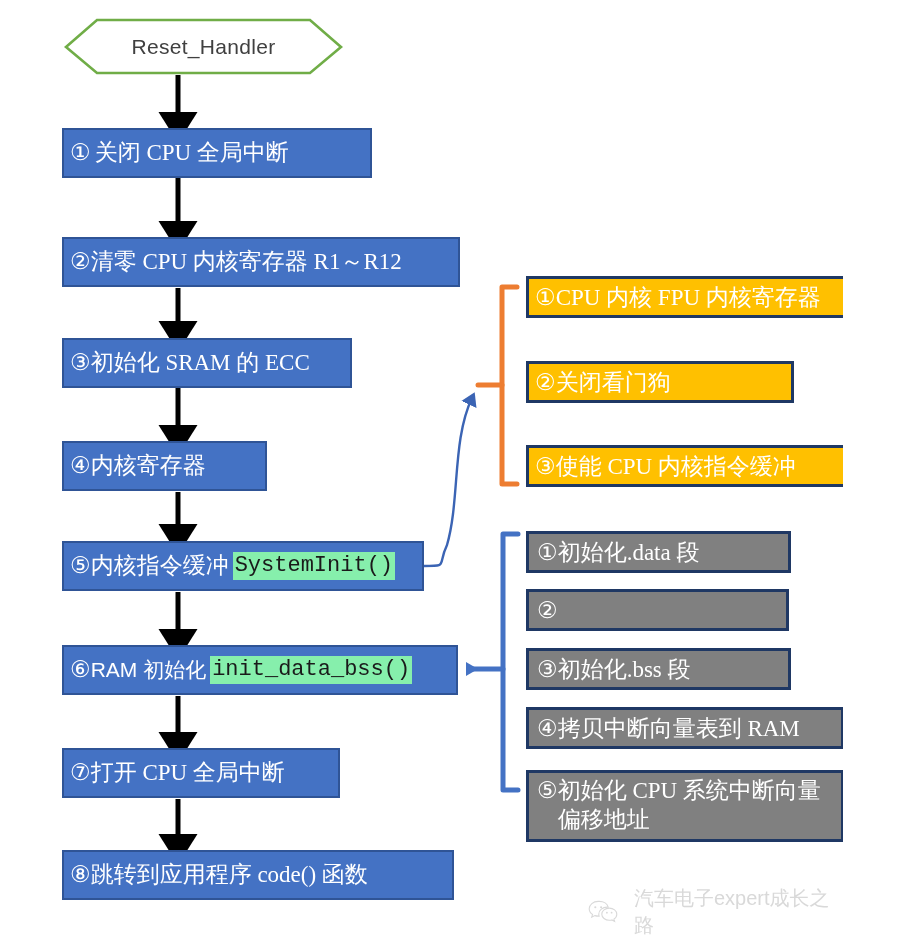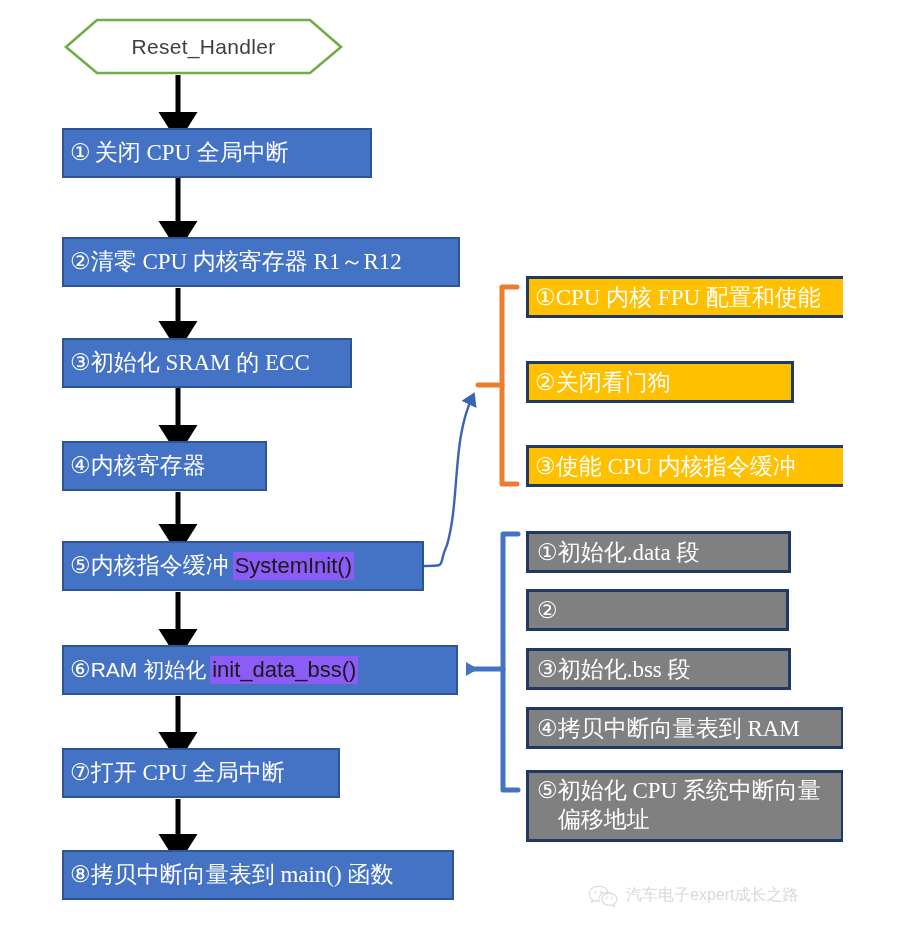--- a/index.html
+++ b/index.html
@@ -45,23 +45,23 @@
     color: #ffffff;
     display: flex;
     align-items: center;
     padding: 0 6px;
     font-size: 23px;
     line-height: 1.15;
     white-space: nowrap;
   }
   .flow-box .num { letter-spacing: 0px; }
   .code-hl {
-    background: #8b5cf6;
+    background: #86efac;
     color: #1a1a1a;
-    font-family: Liberation Sans, sans-serif;
+    font-family: Liberation Mono, monospace;
     font-size: 22px;
     padding: 1px 2px;
     margin-left: 4px;
     display: inline-block;
   }
   .mono-inline {
     font-family: Liberation Sans, sans-serif;
     font-size: 21px;
   }
 
@@ -95,24 +95,24 @@
     align-items: flex-start;
     padding-top: 4px;
     line-height: 1.25;
     white-space: normal;
   }
 
   
   .watermark {
     position: absolute;
     display: flex;
-    align-items: flex-start;
-    gap: 8px;
+    align-items: center;
+    gap: 16px;
     color: #d9d9d9;
-    font-size: 16px;
+    font-size: 20px;
     font-family: "Liberation Sans", "DejaVu Sans", sans-serif;
     user-select: none;
   }
   .watermark svg { display: block; }
 </style>
 </head>
 <body>
 
 <div id="canvas">
 
@@ -196,26 +196,26 @@
     <span class="code-hl">init_data_bss()</span>
   </div>
 
   <div class="flow-box" style="left:62px; top:748px; width:278px; height:50px;">
     <span class="num">⑦</span>
     <span>打开 CPU 全局中断</span>
   </div>
 
   <div class="flow-box" style="left:62px; top:850px; width:392px; height:50px;">
     <span class="num">⑧</span>
-    <span>拷贝中断向量表到 main() 函数</span>
+    <span>跳转到应用程序 code() 函数</span>
   </div>
 
   <div class="yellow-box" style="left:526px; top:276px; width:344px; height:42px;">
     <span>①</span>
-    <span>CPU 内核 FPU 配置和使能</span>
+    <span>CPU 内核 FPU 内核寄存器</span>
   </div>
 
   <div class="yellow-box" style="left:526px; top:361px; width:268px; height:42px;">
     <span>②</span>
     <span>关闭看门狗</span>
   </div>
 
   <div class="yellow-box" style="left:526px; top:445px; width:324px; height:42px;">
     <span>③</span>
     <span>使能 CPU 内核指令缓冲</span>

